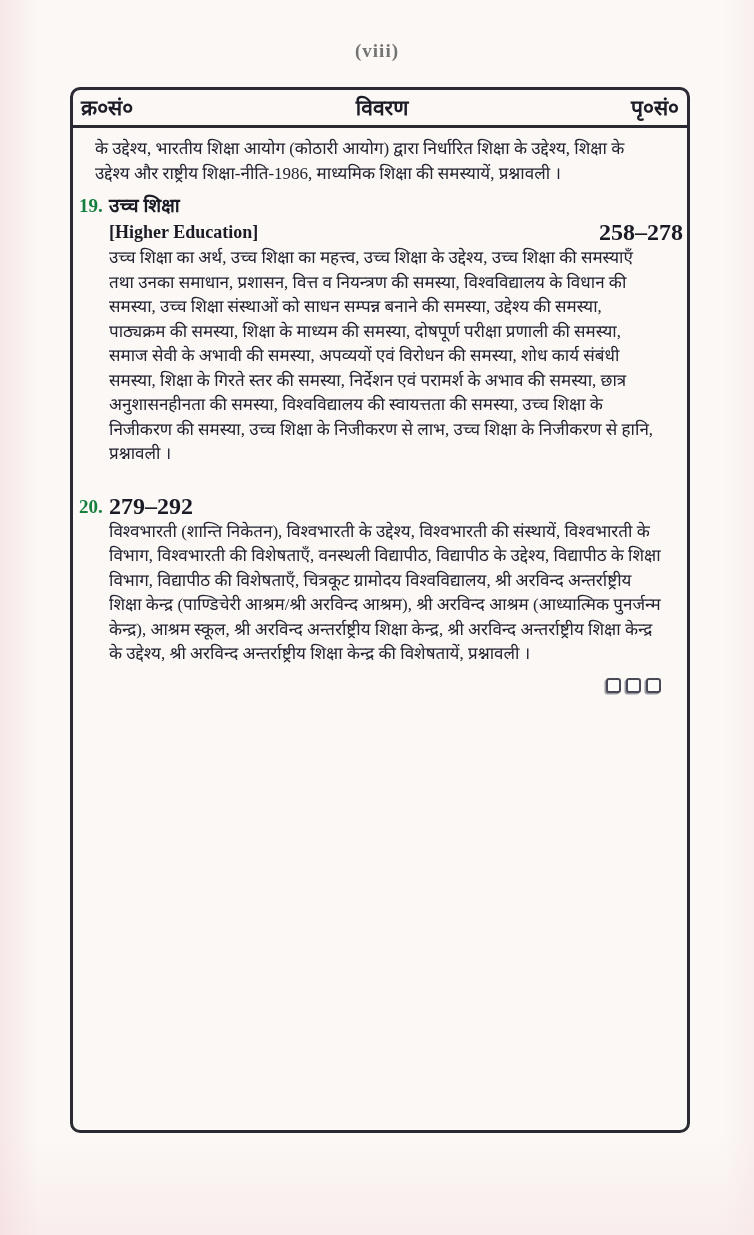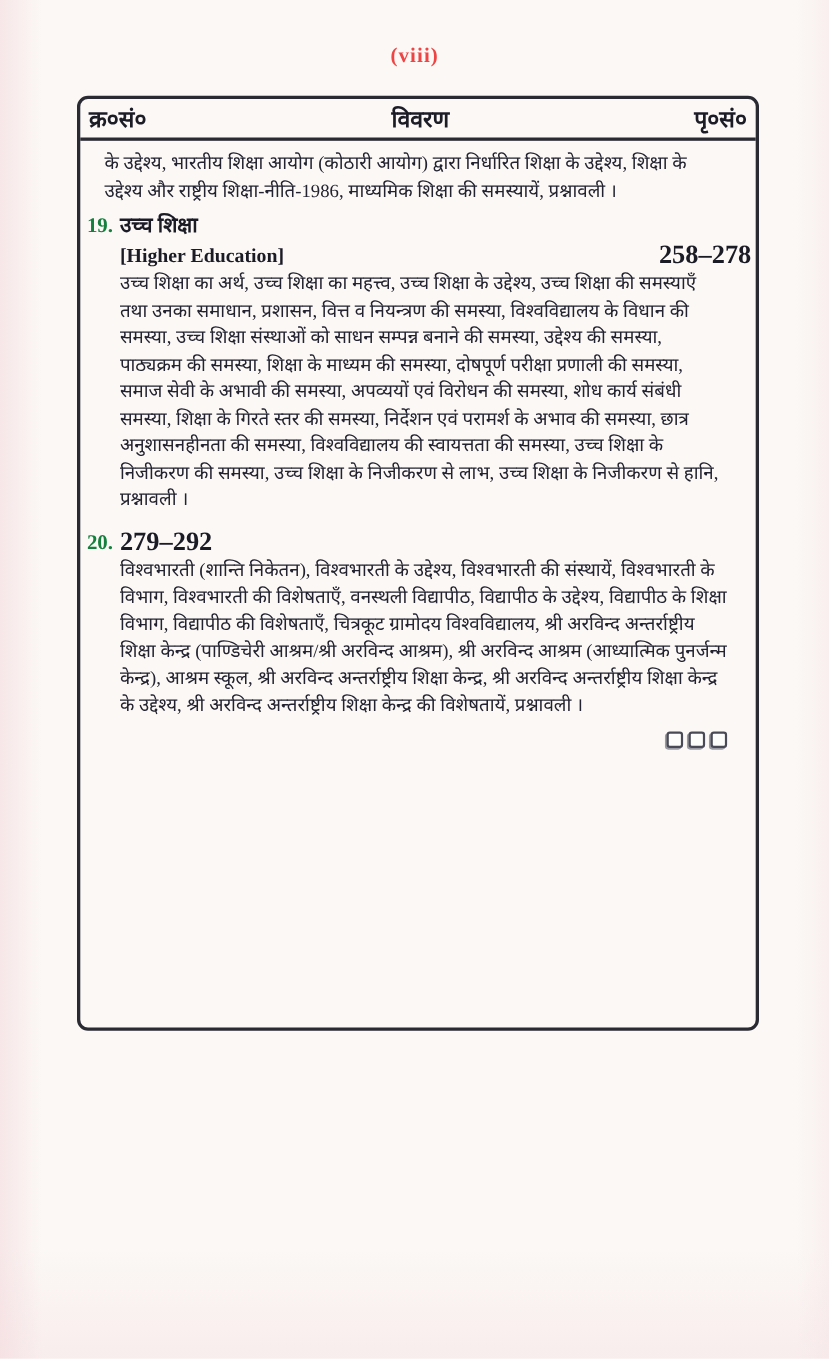--- a/index.html
+++ b/index.html
@@ -16,28 +16,28 @@
       #fbf8f5;
     color: #20202b;
     overflow: hidden;
   }
   .folio {
     text-align: center;
     padding-top: 40px;
     font-weight: bold;
     font-size: 19px;
     letter-spacing: 1px;
-    color: #ef4444;
+    color: #737373;
   }
   .toc-box {
     position: absolute;
     left: 70px;
     top: 87px;
     width: 620px;
-    height: 850px;
+    height: 1046px;
     border: 3px solid #2a2a33;
     border-radius: 10px;
     background: transparent;
   }
   .toc-header {
     display: flex;
     align-items: center;
     height: 38px;
     border-bottom: 3px solid #2a2a33;
     padding: 0 8px 2px 8px;
@@ -114,21 +114,21 @@
     display: inline-block;
     width: 15px;
     height: 15px;
     border: 2px solid #4a4a56;
     border-radius: 3px;
     background: #fdfdfc;
     box-shadow: -1.5px 1.5px 0 #9a9aa4;
     margin-left: 5px;
     vertical-align: middle;
   }
-  .item-20 { margin-top: 13px; }
+  .item-20 { margin-top: 26px; }
   .item-19 { margin-top: 5px; }
 </style>
 </head>
 <body>
 
 <div class="folio">(viii)</div>
 
 <div class="toc-box">
   <div class="toc-header">
     <span class="col-serial">क्र०सं०</span>

